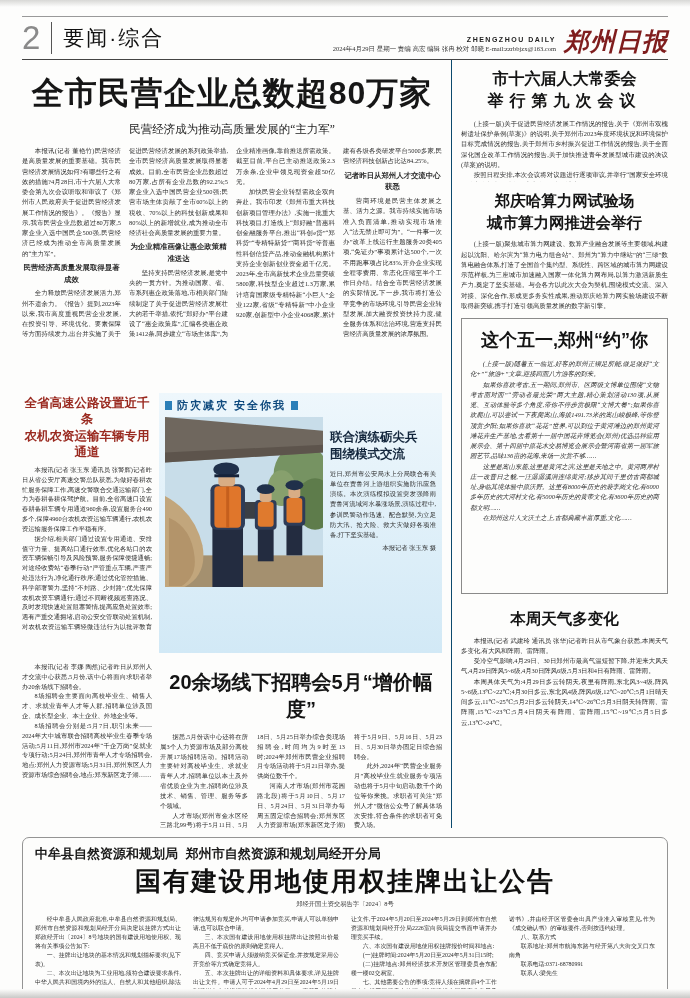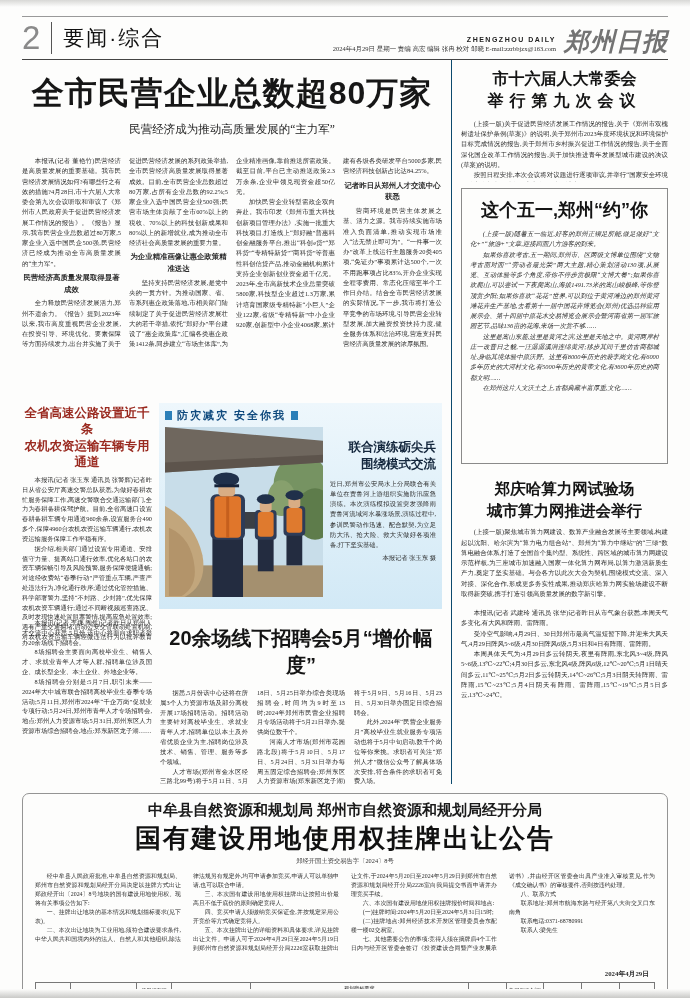--- a/index.html
+++ b/index.html
@@ -15,52 +15,52 @@
   .header{display:flex;justify-content:space-between;align-items:flex-end;
           margin:16px 22px 0;padding:4px 0 5px;border-top:1px solid #999;border-bottom:1.5px solid #444;}
   .header-left{display:flex;align-items:center;}
   .page-num{font-size:33px;line-height:1;color:#8a8a8a;font-family:"Liberation Sans",sans-serif;}
   .v-rule{width:1px;height:32px;background:#555;margin:0 11px;}
   .section-title{font-size:21px;font-weight:normal;letter-spacing:2px;color:#111;}
   .header-right{display:flex;align-items:flex-end;gap:8px;}
   .head-meta{text-align:right;}
   .masthead-en{font-size:7px;font-weight:bold;letter-spacing:1.5px;color:#222;}
   .dateline{font-size:6.5px;color:#333;margin-top:2px;}
-  .masthead-cn{font-size:25px;line-height:1;color:#737373;font-weight:bold;font-style:italic;letter-spacing:1px;}
+  .masthead-cn{font-size:25px;line-height:1;color:#7f1d1d;font-weight:bold;font-style:italic;letter-spacing:1px;}
 
   
   .content{display:flex;margin:0 22px;}
   .main-col{flex:0 0 420px;padding-right:9px;}
   .sidebar{flex:1;border-left:1px solid #0c4a6e;padding-left:9px;min-width:0;}
 
   
   .lead-headline{font-size:32px;font-weight:bold;text-align:center;letter-spacing:1px;
                  margin:12px 0 6px;color:#161616;}
-  .lead-subtitle{text-align:center;font-size:11.5px;color:#222;margin-bottom:19px;}
+  .lead-subtitle{text-align:center;font-size:11.5px;color:#222;margin-bottom:9px;}
   .body-text p{margin:0;text-indent:2em;}
   .body-text .t-h{font-weight:bold;text-align:center;text-indent:0;margin:3px 0;
                   font-family:"Liberation Sans",sans-serif;}
   .lead-body{column-count:4;column-gap:8px;font-size:6.4px;line-height:1.6;text-align:justify;
              height:240px;overflow:hidden;}
   .lead-body .t-h{font-size:7.4px;}
 
   
-  .mid-band{display:flex;gap:7px;margin-top:7px;height:206px;}
+  .mid-band{display:flex;gap:7px;margin-top:7px;height:260px;}
   .farm{flex:0 0 130px;}
   .farm-headline{color:#9a2a20;font-weight:bold;font-size:12.5px;text-align:center;line-height:1.3;margin:2px 0 5px;}
   .farm-body{font-size:6.3px;line-height:1.56;text-align:justify;height:168px;overflow:hidden;}
   .photo-block{flex:1;background:linear-gradient(180deg,#eef7fc,#d2e9f6);padding:3px 6px 6px;min-width:0;}
   .photo-banner{display:flex;align-items:center;gap:5px;font-size:11px;font-weight:bold;
                 color:#0f4a7e;letter-spacing:2px;padding:2px 0 4px;}
   .banner-sq{width:7px;height:9px;background:#2b7fb8;flex:0 0 auto;}
   .photo-row{display:flex;gap:7px;}
   .photo-img{flex:0 0 158px;height:170px;background:#c8dde9;}
   .photo-img svg{display:block;width:100%;height:100%;}
   .photo-caption{flex:1;padding-top:12px;min-width:0;}
-  .caption-title{font-size:12.5px;font-weight:bold;line-height:1.35;margin-bottom:6px;color:#14273d;text-align:right;}
+  .caption-title{font-size:12.5px;font-weight:bold;line-height:1.35;margin-bottom:6px;color:#14273d;}
   .caption-body{font-size:6.3px;line-height:1.62;text-align:justify;}
   .caption-credit{font-size:6.3px;text-align:right;margin-top:4px;}
 
   
   .jobs{display:flex;gap:8px;margin-top:9px;height:166px;overflow:hidden;}
   .jobs-lede{flex:0 0 130px;font-size:6.3px;line-height:1.56;text-align:justify;}
   .jobs-right{flex:1;min-width:0;}
   .jobs-headline{font-size:20px;font-weight:bold;text-align:center;margin:7px 0 9px;color:#141414;}
   .jobs-body{column-count:3;column-gap:9px;font-size:6.3px;line-height:1.56;text-align:justify;
              height:116px;overflow:hidden;}
@@ -77,21 +77,21 @@
   .computing{height:130px;}
   .mayday{border:1px solid #8a8a8a;padding:7px 8px;margin:6px 0 6px;height:276px;box-sizing:border-box;}
   .mayday .side-headline{font-size:18px;margin-top:2px;}
   .mayday .side-body{font-style:italic;}
   .weather{height:128px;}
   .weather .side-headline{font-size:15.5px;}
 
   
   .notice{margin:9px 22px 0;border:1px solid #949494;border-radius:7px;padding:7px 12px 8px;
           height:222px;box-sizing:border-box;background:#fdfdfc;}
-  .notice-org{text-align:center;font-weight:bold;font-size:15px;color:#1a1a1a;}
+  .notice-org{text-align:left;font-weight:bold;font-size:13px;color:#1a1a1a;font-family:Liberation Mono, monospace;}
   .notice-headline{text-align:center;font-weight:bold;font-size:26px;letter-spacing:2px;margin:1px 0 1px;color:#111;}
   .notice-doc{text-align:center;font-size:6.3px;margin-bottom:6px;color:#333;}
   .notice-body{column-count:4;column-gap:12px;font-size:5.9px;line-height:1.52;text-align:justify;
                height:94px;overflow:hidden;}
   .notice-date{text-align:right;font-size:6.8px;font-weight:bold;margin:3px 6px 3px 0;}
   .land-table{width:100%;border-collapse:collapse;font-size:5.1px;text-align:center;table-layout:fixed;}
   .land-table th,.land-table td{border:0.5px solid #777;padding:1.5px 1px;line-height:1.35;
                font-weight:normal;overflow:hidden;}
   .land-table th{background:#fbfbfa;}
 </style>
@@ -233,45 +233,46 @@
           <span class="l1">市十六届人大常委会</span>
           <span class="l2">举行第九次会议</span>
         </h2>
         <div class="side-body body-text">
 
         <p class="para t-p">(上接一版)关于促进民营经济发展工作情况的报告,关于《郑州市双槐树遗址保护条例(草案)》的说明,关于郑州市2023年度环境状况和环境保护目标完成情况的报告,关于郑州市乡村振兴促进工作情况的报告,关于全面深化国企改革工作情况的报告,关于加快推进青年发展型城市建设的决议(草案)的说明。</p>
             <p class="para t-p">按照日程安排,本次会议将对议题进行逐项审议,并举行“国家安全环境政治安全与中国特色国家安全观”专题讲座。</p>
           </div>
       </section>
 
-      <section class="side-sec mayday">
-        <h2 class="side-headline sans">这个五一,郑州“约”你</h2>
-        <div class="side-body body-text">
-
-        <p class="para t-p">(上接一版)随着五一临近,好客的郑州正铆足所能,做足做好“文化+”“旅游+”文章,迎接四面八方游客的到来。</p>
-            <p class="para t-p">如果你喜欢考古,五一期间,郑州市、区两级文博单位围绕“文物考古面对面”“劳动者最光荣”两大主题,精心策划活动130项,从展览、互动体验等多个角度,带你不停步赏极限“文博大餐”;如果你喜欢爬山,可以尝试一下夜爬嵩山,海拔1491.73米的嵩山峻极峰,等你登顶赏夕阳;如果你喜欢“花花”世界,可以到位于黄河滩边的郑州黄河滩花卉生产基地,去看第十一届中国花卉博览会(郑州)优选品种应用展示会、第十四届中原花木交易博览会展示会暨河南省第一届军旅园艺节,品味136亩的花海,来场一次赏不够……</p>
-            <p class="para t-p">这里是嵩山东麓,这里是黄河之滨,这里是天地之中。黄河两岸村庄一改昔日之貌,一汪潺潺溪涧连绵黄河;移步其间千里仿古商都城址,身临其境体验中原沃野。这里有8000年历史的裴李岗文化,有6000多年历史的大河村文化,有5000年历史的黄帝文化,有3600年历史的商都文明……</p>
-            <p class="para t-p">在郑州这片人文沃土之上,古都典藏丰富厚重,文化……</p>
-          </div>
-      </section>
-
       <section class="side-sec computing">
         <h2 class="side-headline sans">
           <span class="l1">郑庆哈算力网试验场</span>
           <span class="l2">城市算力网推进会举行</span>
         </h2>
         <div class="side-body body-text">
 
         <p class="para t-p">(上接一版)聚焦城市算力网建设、数算产业融合发展等主要领域,构建起以沈阳、哈尔滨为“算力电力组合站”、郑州为“算力中继站”的“三绿”数算电融合体系,打造了全国首个集约型、系统性、跨区域的城市算力网建设示范样板,为三座城市加速融入国家一体化算力网布局,以算力激活新质生产力,奠定了坚实基础。与会各方以此次大会为契机,围绕模式交流、深入对接、深化合作,形成更多务实性成果,推动郑庆哈算力网实验场建设不断取得新突破,携手打造引领高质量发展的数字新引擎。</p>
             <p class="para t-p">大会现场,还举行了成果展示、协议签订、直播发布等活动,与会专家学者还就城市算力网建设运营问题进行了主题演讲。</p>
           </div>
       </section>
 
+      <section class="side-sec mayday">
+        <h2 class="side-headline sans">这个五一,郑州“约”你</h2>
+        <div class="side-body body-text">
+
+        <p class="para t-p">(上接一版)随着五一临近,好客的郑州正铆足所能,做足做好“文化+”“旅游+”文章,迎接四面八方游客的到来。</p>
+            <p class="para t-p">如果你喜欢考古,五一期间,郑州市、区两级文博单位围绕“文物考古面对面”“劳动者最光荣”两大主题,精心策划活动130项,从展览、互动体验等多个角度,带你不停步赏极限“文博大餐”;如果你喜欢爬山,可以尝试一下夜爬嵩山,海拔1491.73米的嵩山峻极峰,等你登顶赏夕阳;如果你喜欢“花花”世界,可以到位于黄河滩边的郑州黄河滩花卉生产基地,去看第十一届中国花卉博览会(郑州)优选品种应用展示会、第十四届中原花木交易博览会展示会暨河南省第一届军旅园艺节,品味136亩的花海,来场一次赏不够……</p>
+            <p class="para t-p">这里是嵩山东麓,这里是黄河之滨,这里是天地之中。黄河两岸村庄一改昔日之貌,一汪潺潺溪涧连绵黄河;移步其间千里仿古商都城址,身临其境体验中原沃野。这里有8000年历史的裴李岗文化,有6000多年历史的大河村文化,有5000年历史的黄帝文化,有3600年历史的商都文明……</p>
+            <p class="para t-p">在郑州这片人文沃土之上,古都典藏丰富厚重,文化……</p>
+          </div>
+      </section>
+
       <section class="side-sec weather">
         <h2 class="side-headline sans">
+          <span class="l1">本周天气多变化</span>
         </h2>
         <div class="side-body body-text">
 
         <p class="para t-p">本报讯(记者 武建玲 通讯员 张华)记者昨日从市气象台获悉,本周天气多变化,有大风和阵雨、雷阵雨。</p>
             <p class="para t-p">受冷空气影响,4月29日、30日郑州市最高气温短暂下降,并迎来大风天气,4月29日阵风5~6级,4月30日阵风6级,5月3日和4日有阵雨、雷阵雨。</p>
             <p class="para t-p">本周具体天气为:4月29日多云转阴天,夜里有阵雨,东北风3~4级,阵风5~6级,13℃~22℃;4月30日多云,东北风4级,阵风6级,12℃~20℃;5月1日晴天间多云,11℃~25℃;5月2日多云转阴天,14℃~26℃;5月3日阴天转阵雨、雷阵雨,15℃~23℃;5月4日阴天有阵雨、雷阵雨,15℃~19℃;5月5日多云,13℃~24℃。</p>
           </div>
       </section>
 
     </aside>

